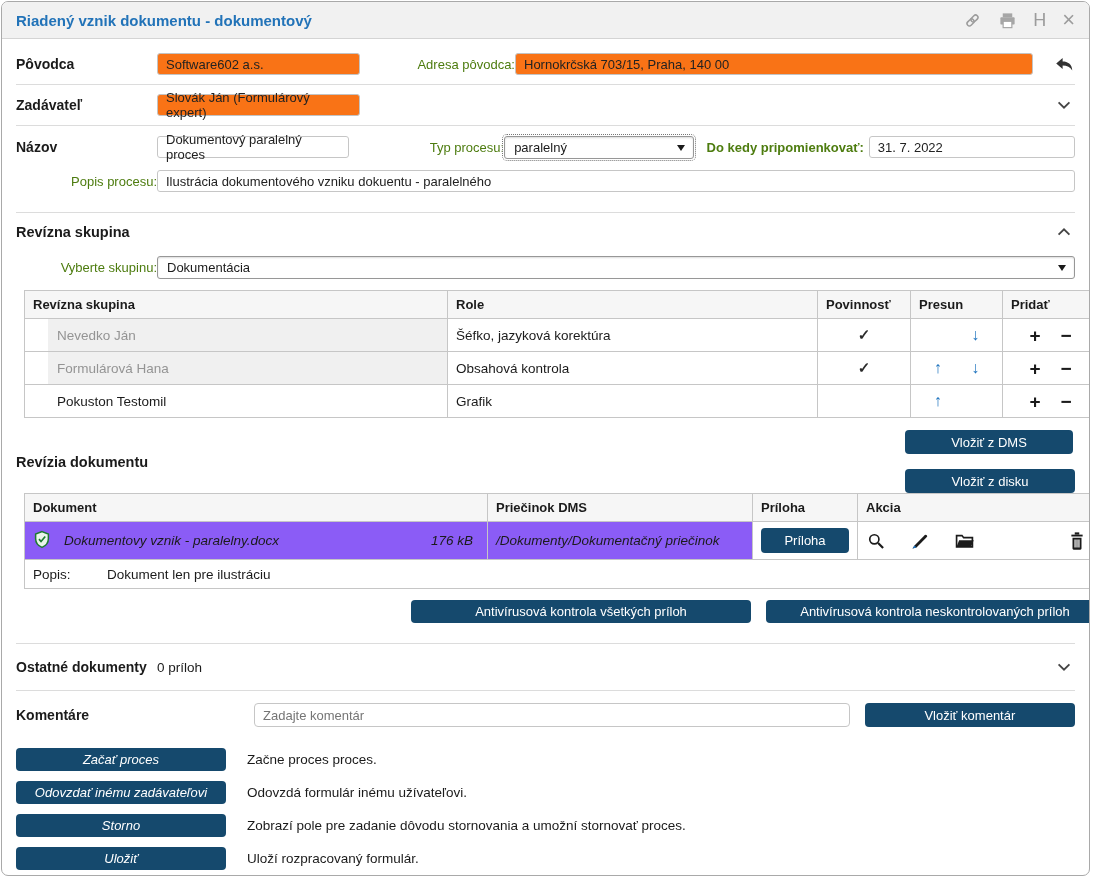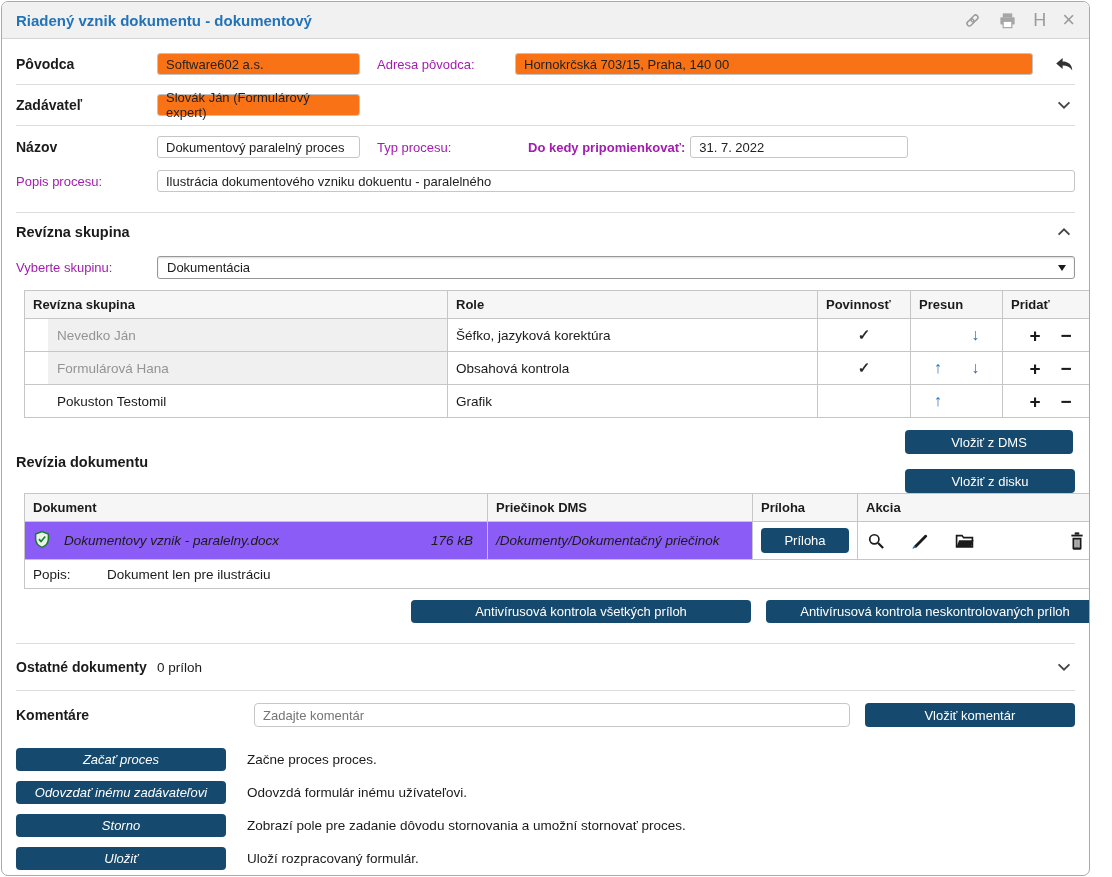--- a/index.html
+++ b/index.html
@@ -11,21 +11,21 @@
             align-items:center;padding:0 14px;}
   .titlebar .title{color:#2273b8;font-weight:bold;font-size:15px;}
   .tb-icons{margin-left:auto;display:flex;align-items:center;gap:16px;color:#9c9c9c;}
   .tb-icons .glyph{font-size:18px;line-height:1;color:#9c9c9c;cursor:default;}
   .tb-icons svg{display:block;}
   
   .content{padding:5px 14px 0 14px;}
   .sep{border-top:1px solid #dcdcdc;margin:0;}
   .row{display:flex;align-items:center;min-height:40px;}
   .lbl{width:141px;flex-shrink:0;font-size:14px;font-weight:bold;color:#1b1b1b;}
-  .lbl2{font-size:13px;color:#a21caf;flex-shrink:0;}
+  .lbl2{font-size:13px;color:#4d7c0f;flex-shrink:0;text-align:right;}
   .field{height:22px;border:1px solid #c6c6c6;border-radius:3px;font-size:13px;color:#222;
          padding:0 8px;display:flex;align-items:center;background:#fff;font-family:"Liberation Sans",sans-serif;}
   .field.ro{background:#f97316;border-color:#c3c3c3;}
   input.field{display:inline-block;line-height:20px;}
   .selectbox{height:23px;border:1px solid #979797;border-radius:3px;background:#fff;
              box-shadow:inset 0 1px 2px rgba(0,0,0,.14);font-size:13px;color:#1b1b1b;
              display:flex;align-items:center;padding:0 9px;position:relative;}
   .selectbox .tri{position:absolute;right:8px;top:50%;margin-top:-2px;width:0;height:0;
                   border-left:4.5px solid transparent;border-right:4.5px solid transparent;
                   border-top:6px solid #1b1b1b;}
@@ -126,20 +126,24 @@
         </svg>
       </span>
     </div>
 
     <div class="sep"></div>
 
     <div class="row" style="min-height:42px;">
       <span class="lbl">Názov</span>
       <span class="field" style="width:203px;">Dokumentový paralelný proces</span>
       <span class="lbl2" style="margin-left:17px;width:138px;">Typ procesu:</span>
+      <span class="selectbox focused" style="width:200px;">
+        <span>paralelný</span>
+        <span class="tri"></span>
+      </span>
       <span class="lbl2" style="margin-left:13px;font-weight:bold;">Do kedy pripomienkovať:</span>
       <span class="field" style="width:218px;margin-left:5px;">31. 7. 2022</span>
     </div>
 
     <div class="row" style="min-height:36px;align-items:flex-start;padding-top:2px;">
       <span class="lbl2" style="width:141px;padding-top:4px;">Popis procesu:</span>
       <span class="field" style="flex:1;">Ilustrácia dokumentového vzniku dokuentu - paralelného</span>
     </div>
 
     <div class="sep" style="margin-top:8px;"></div>

